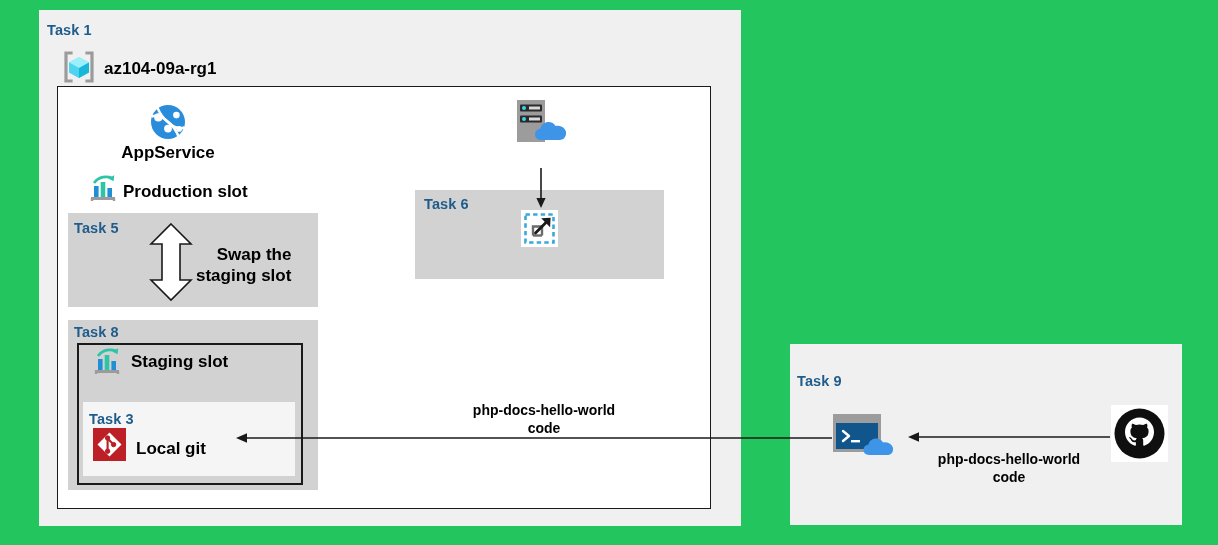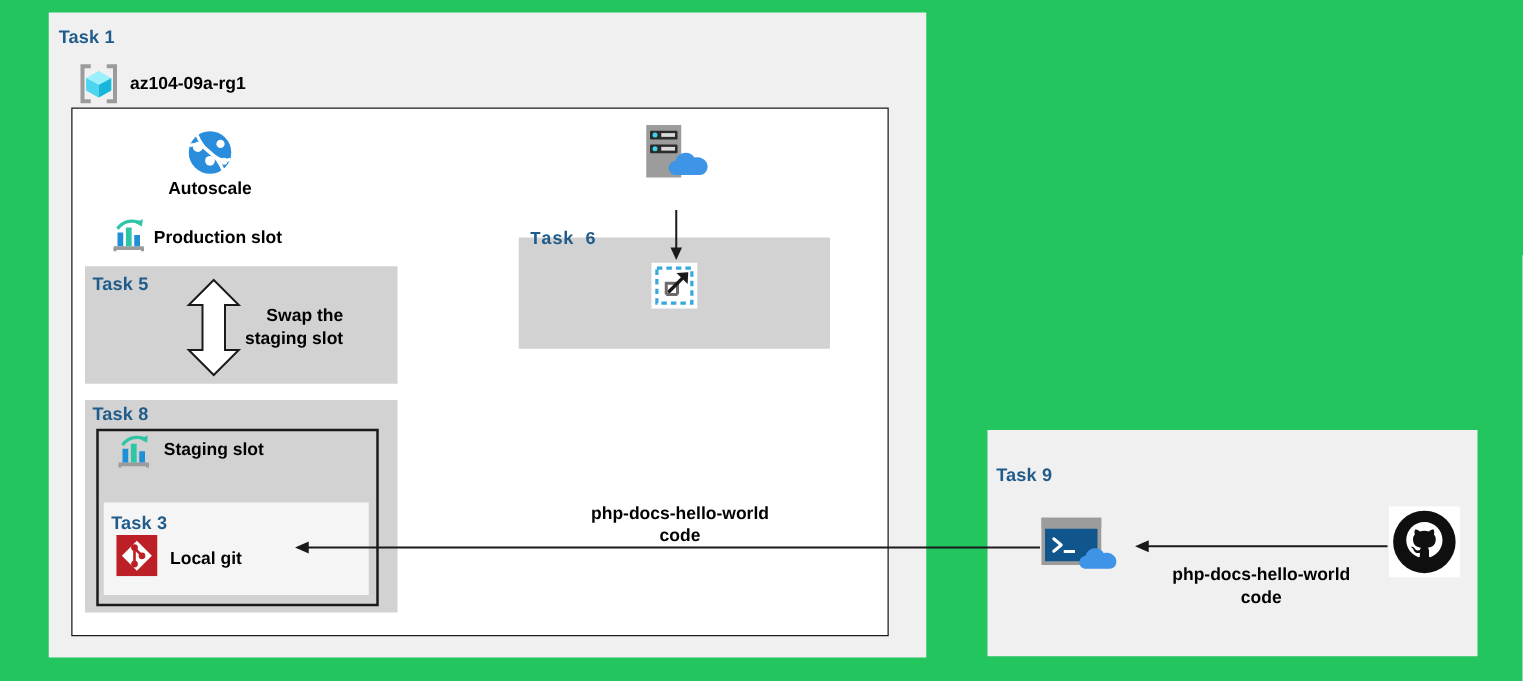--- a/index.html
+++ b/index.html
@@ -37,21 +37,21 @@
     font-weight: bold;
     font-size: 14.5px;
     letter-spacing: 0.1px;
     white-space: nowrap;
   }
 
   .node-label {
     position: absolute;
     color: #000000;
     font-weight: bold;
-    font-size: 14px;
+    font-size: 17px;
     white-space: nowrap;
     line-height: 1.25;
   }
   .node-label.center { text-align: center; }
 
   .edge-label {
     position: absolute;
     color: #000000;
     font-weight: bold;
     font-size: 14px;
@@ -96,21 +96,21 @@
     <svg width="38" height="36" viewBox="0 0 38 36">
       <circle cx="19" cy="18" r="17" fill="#2a8ddb"></circle>
       <path d="M2.6 12.5 C9 10 14 13 19 18 C24 23 29 26 35.4 23.5" fill="none" stroke="#ffffff" stroke-width="2.6"></path>
       <path d="M8 2.6 C10.5 9 13.5 14 19 18 C24.5 22 27.5 27 30 33.4" fill="none" stroke="#ffffff" stroke-width="2.6"></path>
       <circle cx="9.3" cy="13.4" r="4.1" fill="#ffffff"></circle>
       <circle cx="27.4" cy="11.1" r="3.3" fill="#ffffff"></circle>
       <circle cx="19" cy="24.6" r="3.9" fill="#ffffff"></circle>
       <circle cx="30.2" cy="24.9" r="2.8" fill="#ffffff"></circle>
     </svg>
   </div>
-  <div class="node-label center" style="left:98px; top:142px; width:140px;">Autoscale</div>
+  <div class="node-label center" style="left:98px; top:142px; width:140px;">AppService</div>
 
   <div class="icon" style="left:88px; top:173px; width:30px; height:30px;">
     <svg width="30" height="30" viewBox="0 0 30 30">
       <path d="M4 25 L4 28 M26 25 L26 28" stroke="#9b9b9b" stroke-width="2.4"></path>
       <rect x="3" y="24" width="24" height="3" fill="#9b9b9b"></rect>
       <rect x="6" y="13" width="4.6" height="11" fill="#1f8fd6"></rect>
       <rect x="12.7" y="9" width="4.6" height="15" fill="#2ec4a6"></rect>
       <rect x="19.4" y="15" width="4.6" height="9" fill="#1f8fd6"></rect>
       <path d="M6 10 C11 3 19 3 24 5" fill="none" stroke="#2ec4a6" stroke-width="2.6"></path>
       <polygon points="26.2,2.2 25.6,8.2 20.2,5.4" fill="#2ec4a6"></polygon>
@@ -174,21 +174,21 @@
       <rect x="7" y="17.5" width="22" height="7" rx="1" fill="#2b2b2b"></rect>
       <circle cx="11" cy="10" r="2" fill="#3fd2e8"></circle>
       <circle cx="11" cy="21" r="2" fill="#3fd2e8"></circle>
       <rect x="16" y="8.5" width="11" height="3" fill="#d9d9d9"></rect>
       <rect x="16" y="19.5" width="11" height="3" fill="#d9d9d9"></rect>
       <path d="M28 42 C20.5 42 20 31.5 27.5 30.5 C29 23 39.5 22 42.5 28 C50 26.5 55 33 52.5 38 C51.4 41 48.8 42 46 42 Z" fill="#3e95e8"></path>
     </svg>
   </div>
 
   <div class="box gray-mid" style="left:415px; top:190px; width:249px; height:89px;"></div>
-  <div class="task-label" style="left:424px; top:184px;font-family:Liberation Mono, monospace;">Task 6</div>
+  <div class="task-label" style="left:424px; top:196px;">Task 6</div>
 
   <div class="icon" style="left:521px; top:210px; width:37px; height:37px;">
     <svg width="37" height="37" viewBox="0 0 37 37">
       <rect x="0" y="0" width="37" height="37" fill="#ffffff"></rect>
       <rect x="4.5" y="4.5" width="28" height="28" fill="none" stroke="#39a9dc" stroke-width="2.6" stroke-dasharray="4.4 3.2"></rect>
       <path d="M12 25.5 L12 16.5 L21 16.5" fill="none" stroke="#6b6b6b" stroke-width="2.4"></path>
       <path d="M21 25.5 L12 25.5" fill="none" stroke="#6b6b6b" stroke-width="2.4"></path>
       <path d="M21 16.5 L21 25.5" fill="none" stroke="#6b6b6b" stroke-width="2.4"></path>
       <path d="M14.5 23 L27 10.5" stroke="#1a1a1a" stroke-width="2.8" stroke-linecap="round"></path>
       <polygon points="29.6,7.8 29.1,17.2 20.2,8.3" fill="#1a1a1a"></polygon>

